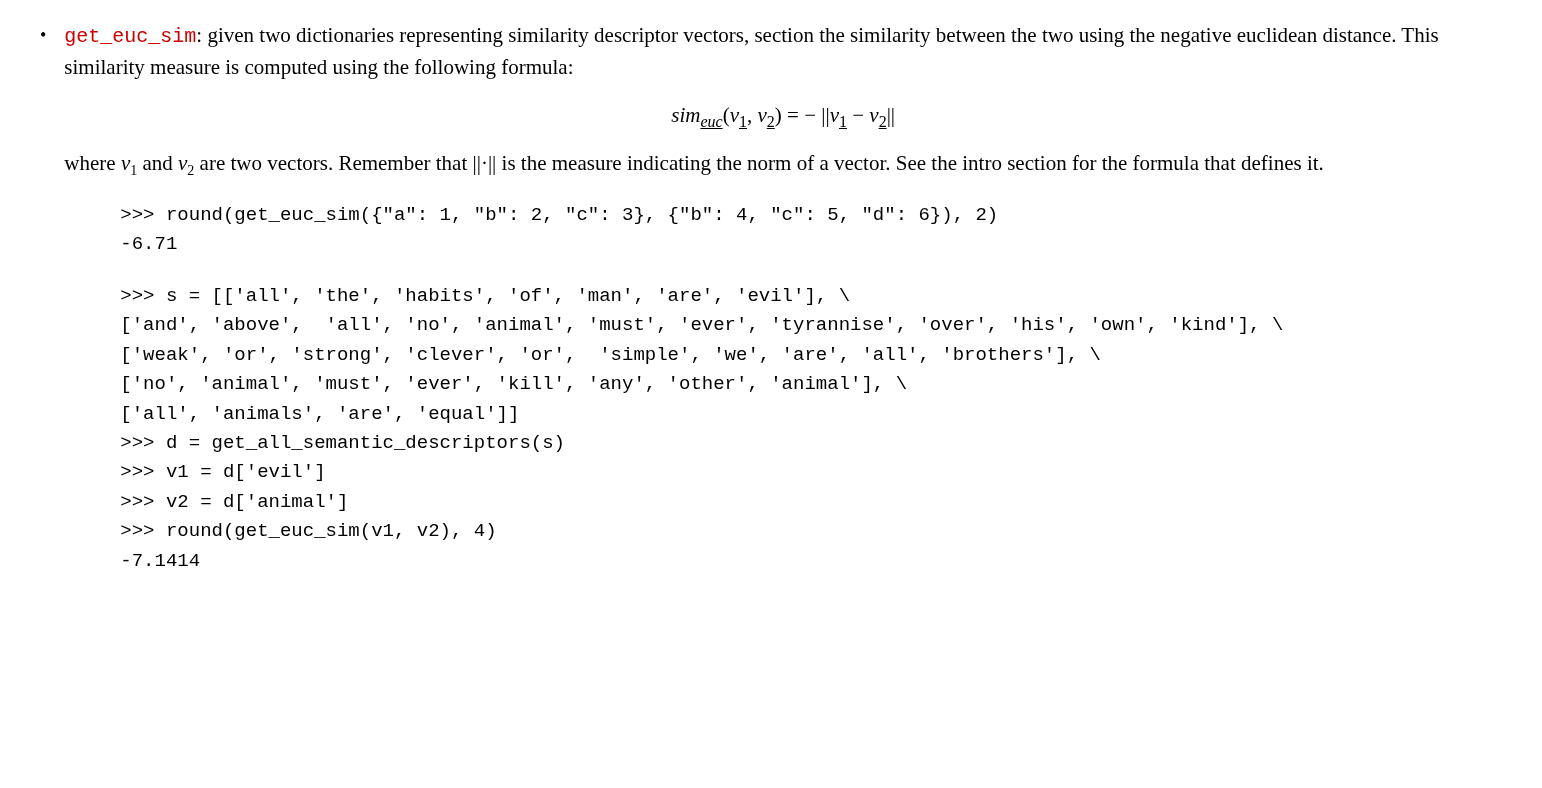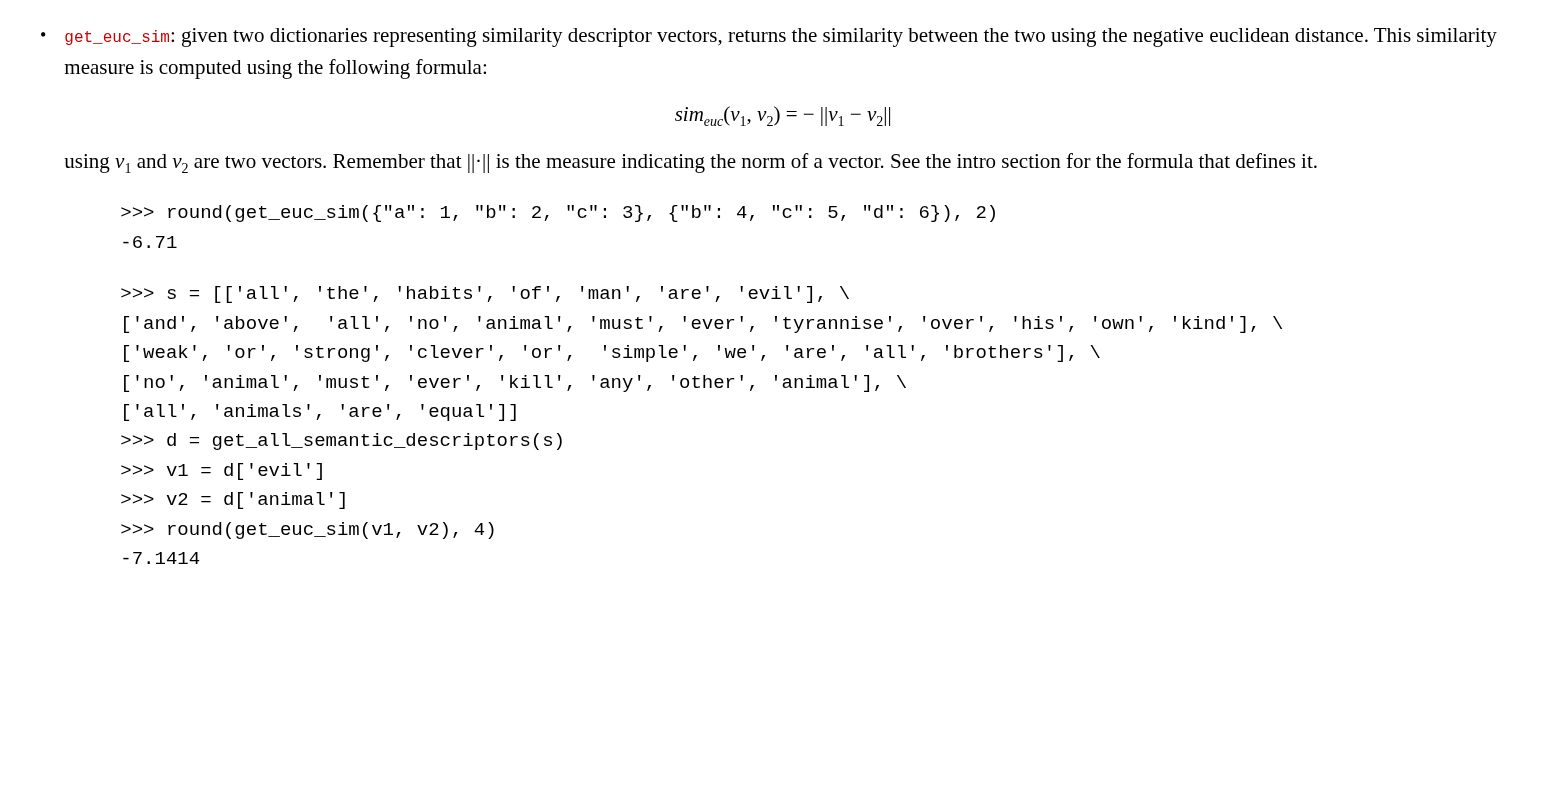--- a/index.html
+++ b/index.html
@@ -24,36 +24,37 @@
       font-size: 18px;
       line-height: 1.7;
       flex-shrink: 0;
     }
     .content {
       flex: 1;
     }
     .func-name {
       font-family: 'Courier New', Courier, monospace;
       color: #cc0000;
-      font-size: 16px;
+      font-size: 20px;
     }
     .body-text {
       font-family: 'Times New Roman', Times, serif;
     }
     .formula {
       text-align: center;
       font-style: italic;
       margin: 14px 0;
       font-family: 'Times New Roman', Times, serif;
       font-size: 21px;
     }
     .formula .sub {
-      font-size: 14px;
+      font-size: 16px;
       vertical-align: sub;
       font-style: italic;
+      text-decoration: underline;
     }
     .formula .nonit {
       font-style: normal;
     }
     .para {
       margin-bottom: 16px;
     }
     .para-mid {
       margin-bottom: 20px;
     }
@@ -80,29 +81,29 @@
       height: 18px;
     }
   </style>
 </head>
 <body>
 
 <div class="bullet-container">
   <div class="bullet">•</div>
   <div class="content">
     <div class="para">
-      <span class="func-name">get_euc_sim</span><span class="body-text">: given two dictionaries representing similarity descriptor vectors, returns the similarity between the two using the negative euclidean distance. This similarity measure is computed using the following formula:</span>
+      <span class="func-name">get_euc_sim</span><span class="body-text">: given two dictionaries representing similarity descriptor vectors, section the similarity between the two using the negative euclidean distance. This similarity measure is computed using the following formula:</span>
     </div>
 
     <div class="formula">
       <span>sim</span><span class="sub">euc</span><span class="nonit">(</span><span>v</span><span class="sub nonit">1</span><span class="nonit">, </span><span>v</span><span class="sub nonit">2</span><span class="nonit">) = − ||</span><span>v</span><span class="sub nonit">1</span><span class="nonit"> − </span><span>v</span><span class="sub nonit">2</span><span class="nonit">||</span>
     </div>
 
     <div class="para-mid body-text">
-      <span>using </span><span class="italic">v</span><span class="sub-inline">1</span><span> and </span><span class="italic">v</span><span class="sub-inline">2</span><span> are two vectors. Remember that ||·|| is the measure indicating the norm of a vector. See the intro section for the formula that defines it.</span>
+      <span>where </span><span class="italic">v</span><span class="sub-inline">1</span><span> and </span><span class="italic">v</span><span class="sub-inline">2</span><span> are two vectors. Remember that ||·|| is the measure indicating the norm of a vector. See the intro section for the formula that defines it.</span>
     </div>
 
 
     <div class="code-block">&gt;&gt;&gt; round(get_euc_sim({"a": 1, "b": 2, "c": 3}, {"b": 4, "c": 5, "d": 6}), 2)
 -6.71</div>
 
     <div class="spacer"></div>
 
     <div class="code-block">&gt;&gt;&gt; s = [['all', 'the', 'habits', 'of', 'man', 'are', 'evil'], \
 ['and', 'above',  'all', 'no', 'animal', 'must', 'ever', 'tyrannise', 'over', 'his', 'own', 'kind'], \

